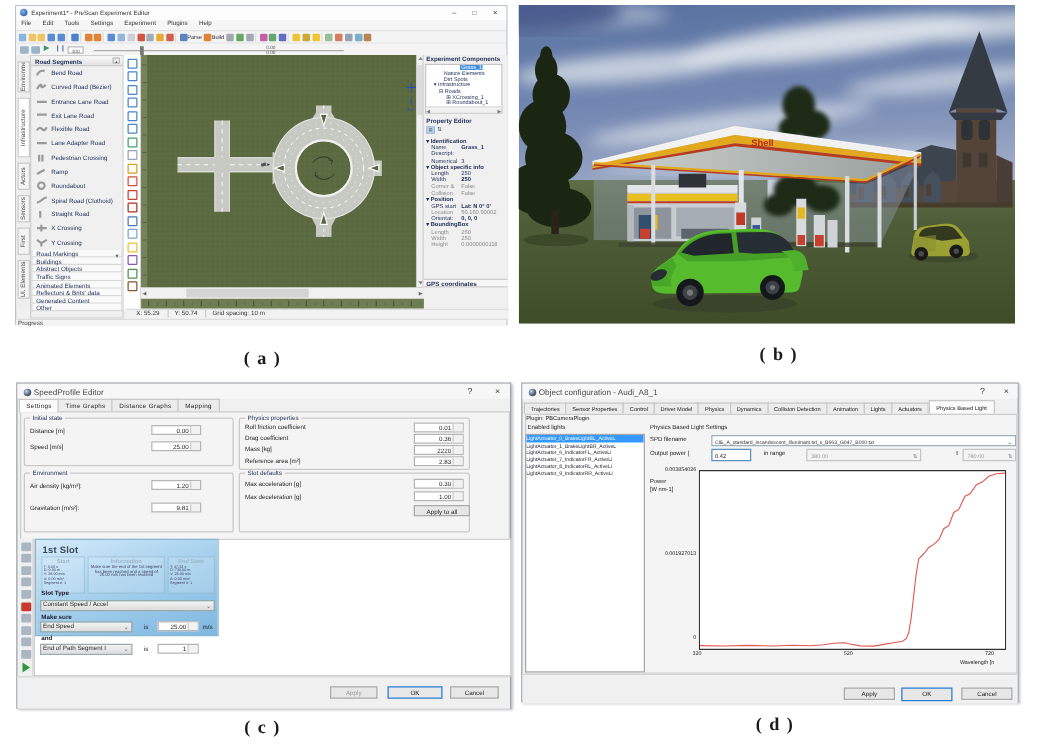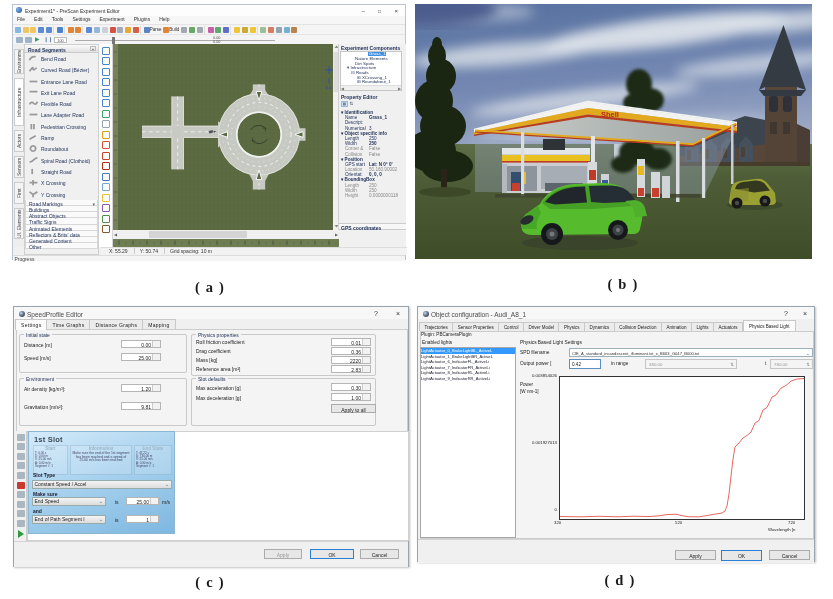--- a/index.html
+++ b/index.html
@@ -561,21 +561,21 @@
       <div style="width:8px;height:7px;margin:2.6px auto 0;background:#aab6c0;border-radius:1px"></div>
       <div style="width:8px;height:7px;margin:2.6px auto 0;background:#aab6c0;border-radius:1px"></div>
       <div style="width:8px;height:7px;margin:2.6px auto 0;background:#c83a30;border-radius:1px"></div>
       <div style="width:8px;height:7px;margin:2.6px auto 0;background:#aab6c0;border-radius:1px"></div>
       <div style="width:8px;height:7px;margin:2.6px auto 0;background:#aab6c0;border-radius:1px"></div>
       <div style="width:8px;height:7px;margin:2.6px auto 0;background:#aab6c0;border-radius:1px"></div>
       <div style="width:8px;height:7px;margin:2.6px auto 0;background:#aab6c0;border-radius:1px"></div>
       <div style="width:0;height:0;margin:3px auto 0;border-left:6px solid #2d9a3e;border-top:4px solid transparent;border-bottom:4px solid transparent"></div>
     </div>
   <div style="position:absolute;left:13px;top:124px;width:382px;height:110px;background:#fff;border:1px solid #d0d0d0"></div>
-  <div id="slotcard" style="position:absolute;left:14px;top:124px;width:147px;height:103px;background:linear-gradient(160deg,#d4eafa 0%,#a8d2ee 45%,#7db7e0 100%);border:1px solid #8ab6d4">
+  <div id="slotcard" style="position:absolute;left:14px;top:124px;width:147px;height:78px;background:linear-gradient(160deg,#d4eafa 0%,#a8d2ee 45%,#7db7e0 100%);border:1px solid #8ab6d4">
      <div style="position:absolute;left:5px;top:3px;font-size:7.5px;color:#3a4a55;font-weight:bold;letter-spacing:0.2px">1st Slot</div>
      <div style="position:absolute;left:4px;top:13px;width:35px;height:30px;background:rgba(255,255,255,0.15);border:1px solid rgba(120,160,190,.35)">
         <div style="color:#9cb6c9;font-size:4.5px;text-align:center;font-weight:bold">Start</div>
         <div style="font-size:3px;color:#446;line-height:3.2px;padding:1px">T: 0.00 s<br>D: 0.00 m<br>V: 25.00 m/s<br>A: 0.00 m/s²<br>Segment #: 1</div>
      </div>
      <div style="position:absolute;left:41px;top:13px;width:62px;height:30px;background:rgba(255,255,255,0.15);border:1px solid rgba(120,160,190,.35)">
         <div style="color:#9cb6c9;font-size:4.5px;text-align:center;font-weight:bold">Information</div>
         <div style="font-size:3.4px;color:#446;line-height:3.6px;padding:1px;text-align:center">Make sure the end of the 1st segment has been reached and a speed of 25.00 m/s has been reached</div>
      </div>
      <div style="position:absolute;left:105px;top:13px;width:38px;height:30px;background:rgba(255,255,255,0.15);border:1px solid rgba(120,160,190,.35)">

